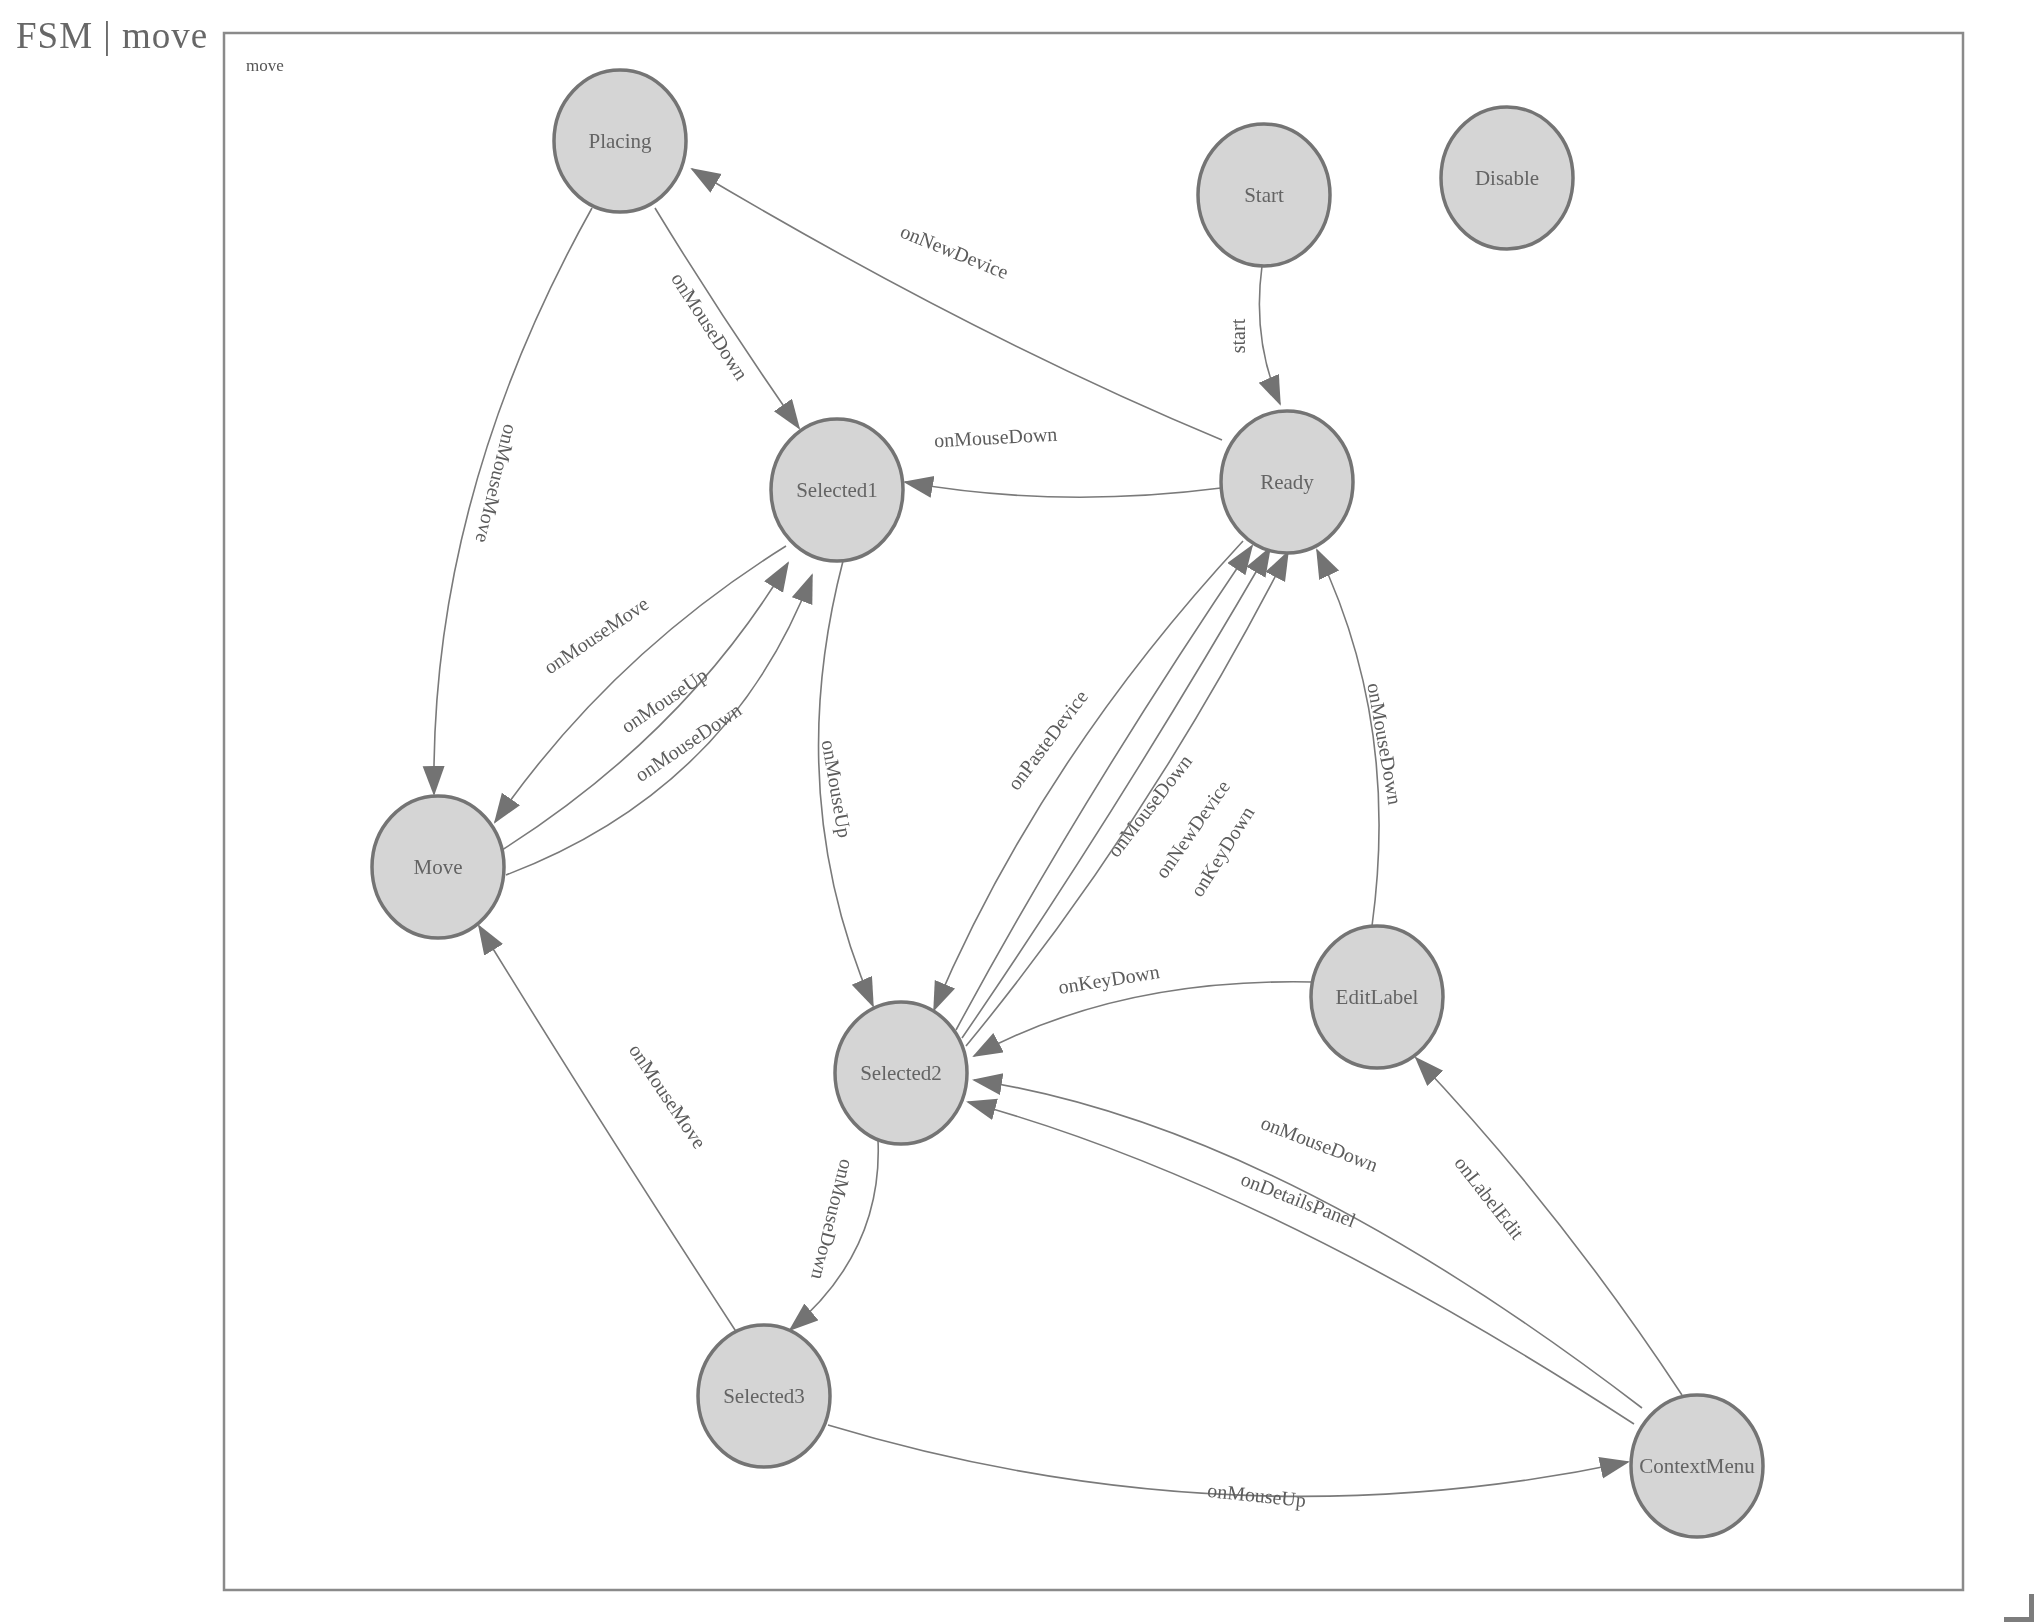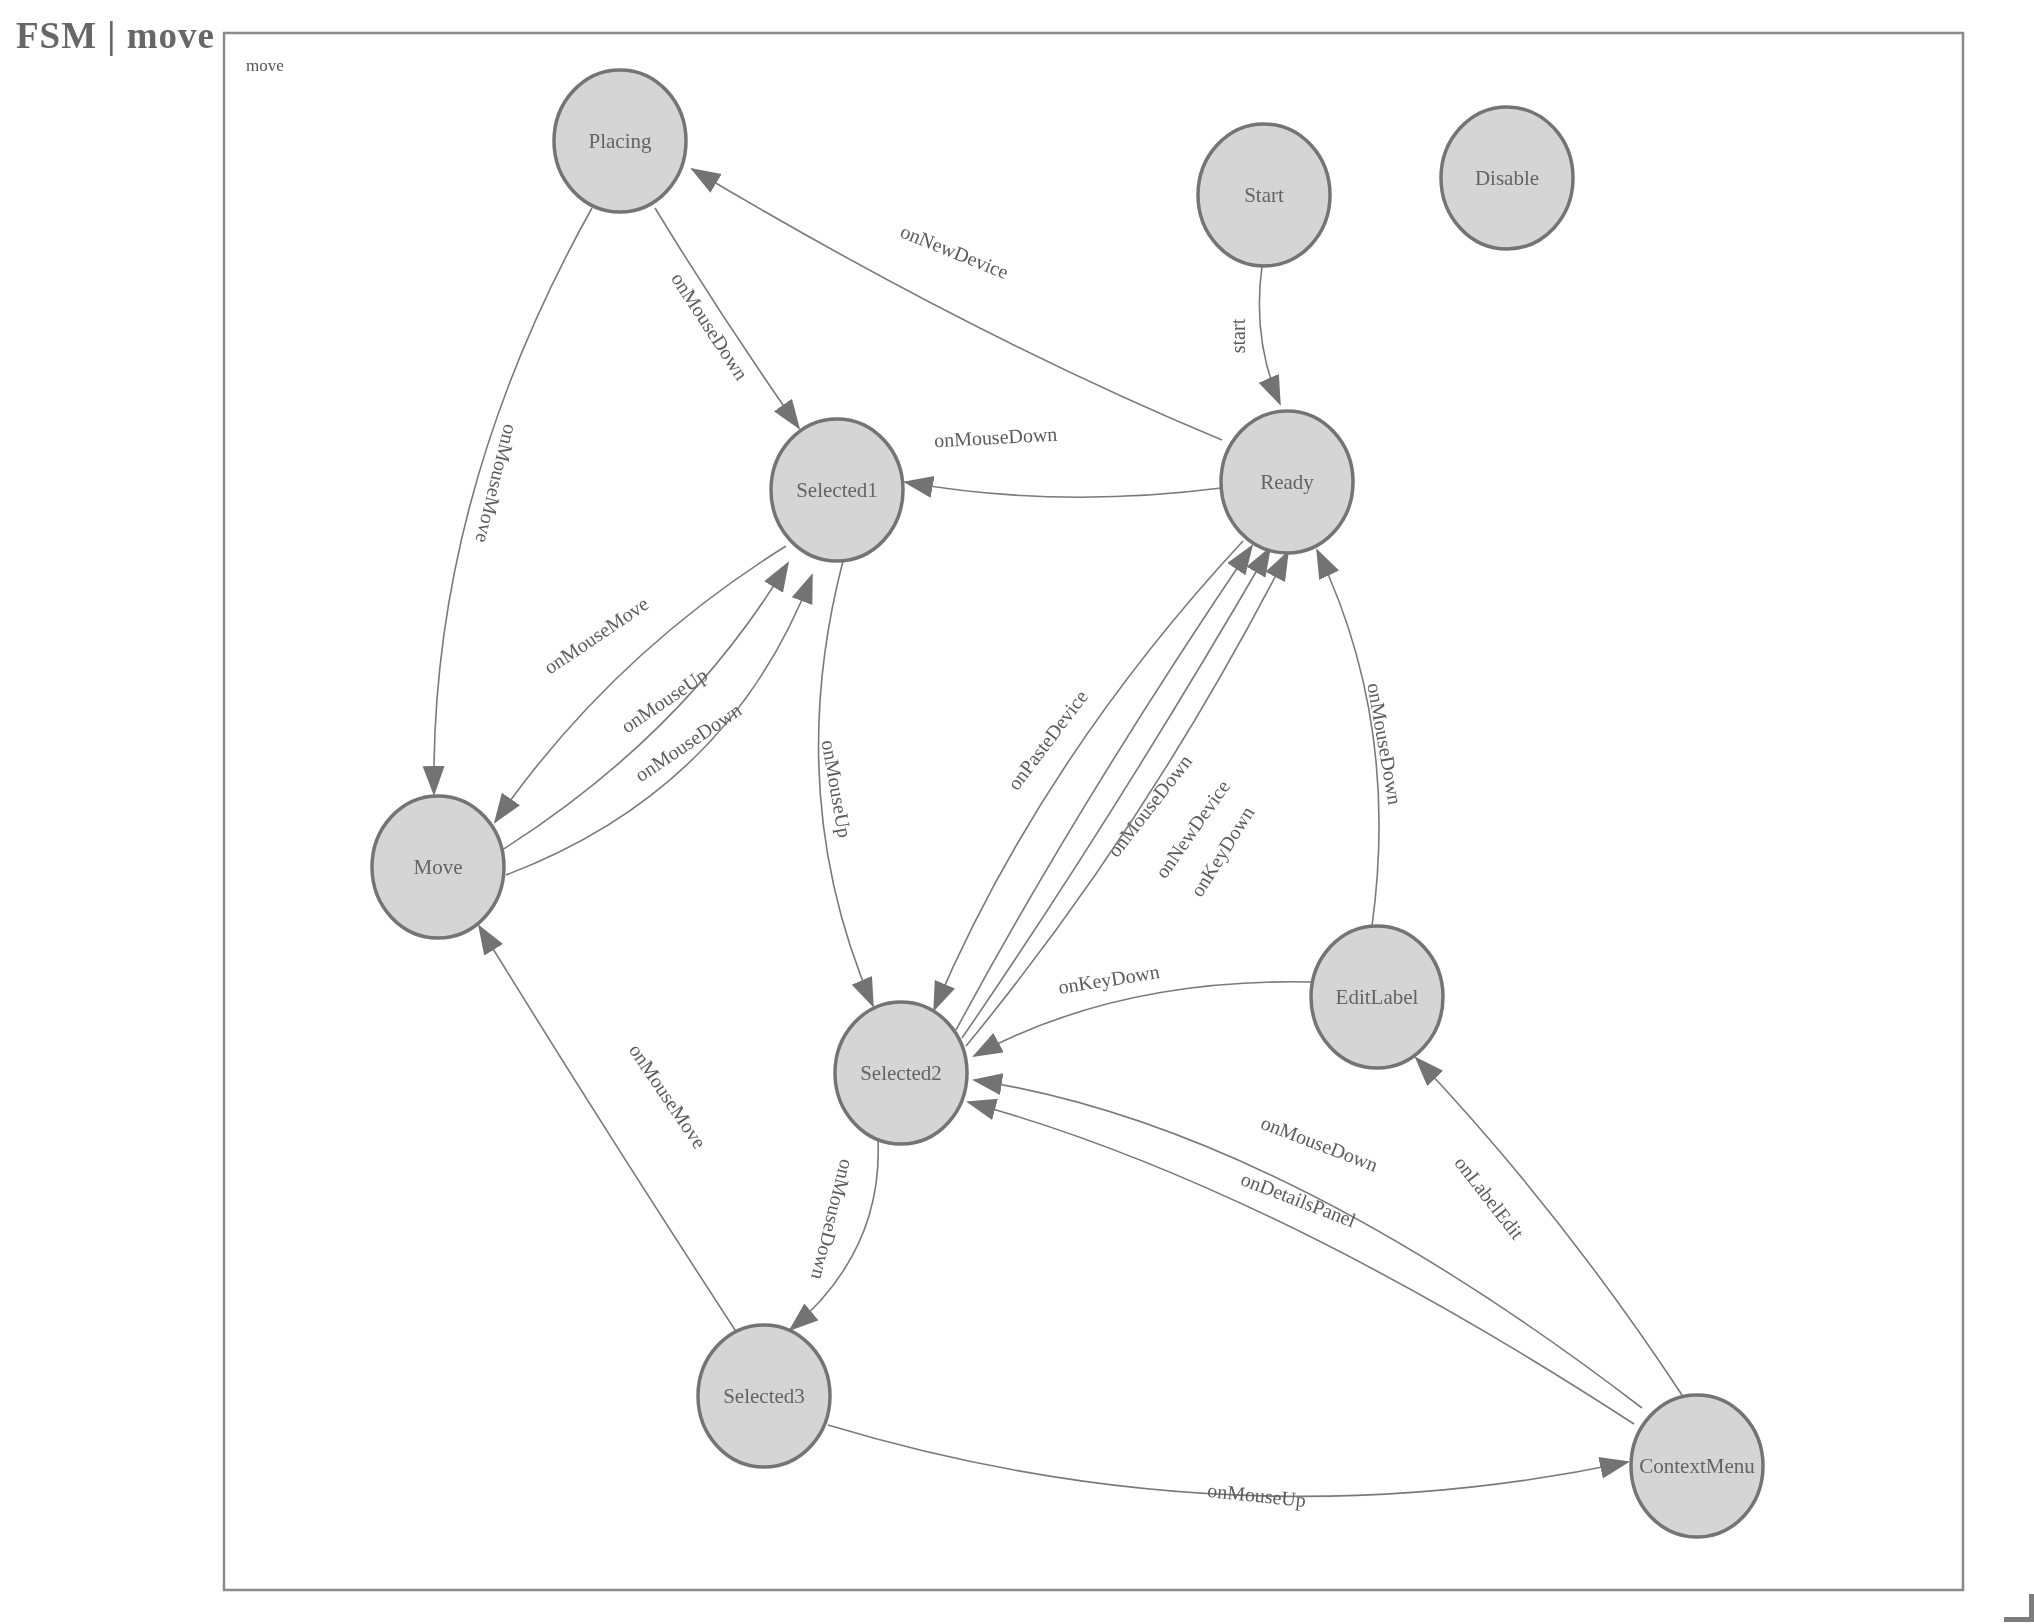--- a/index.html
+++ b/index.html
@@ -1,19 +1,19 @@
 <!DOCTYPE html>
 <html><head>
 <meta charset="utf-8">
 <style>
   html,body{margin:0;padding:0;background:#ffffff;}
   #stage{position:relative;width:2034px;height:1624px;background:#ffffff;overflow:hidden;
          font-family:"Liberation Serif", serif;}
   #page-title{position:absolute;left:16px;top:14px;font-size:37px;color:#676767;
-              letter-spacing:1px;white-space:pre;font-weight:bold;}
+              letter-spacing:1px;white-space:pre;}
   #diagram-label{position:absolute;left:246px;top:56px;font-size:17px;color:#555;}
   #fsm-svg{position:absolute;left:0;top:0;}
   text{user-select:none;}
 </style>
 </head>
 <body>
 
 <div id="stage">
   <div id="page-title">FSM | move</div>
   <div id="diagram-label">move</div>

